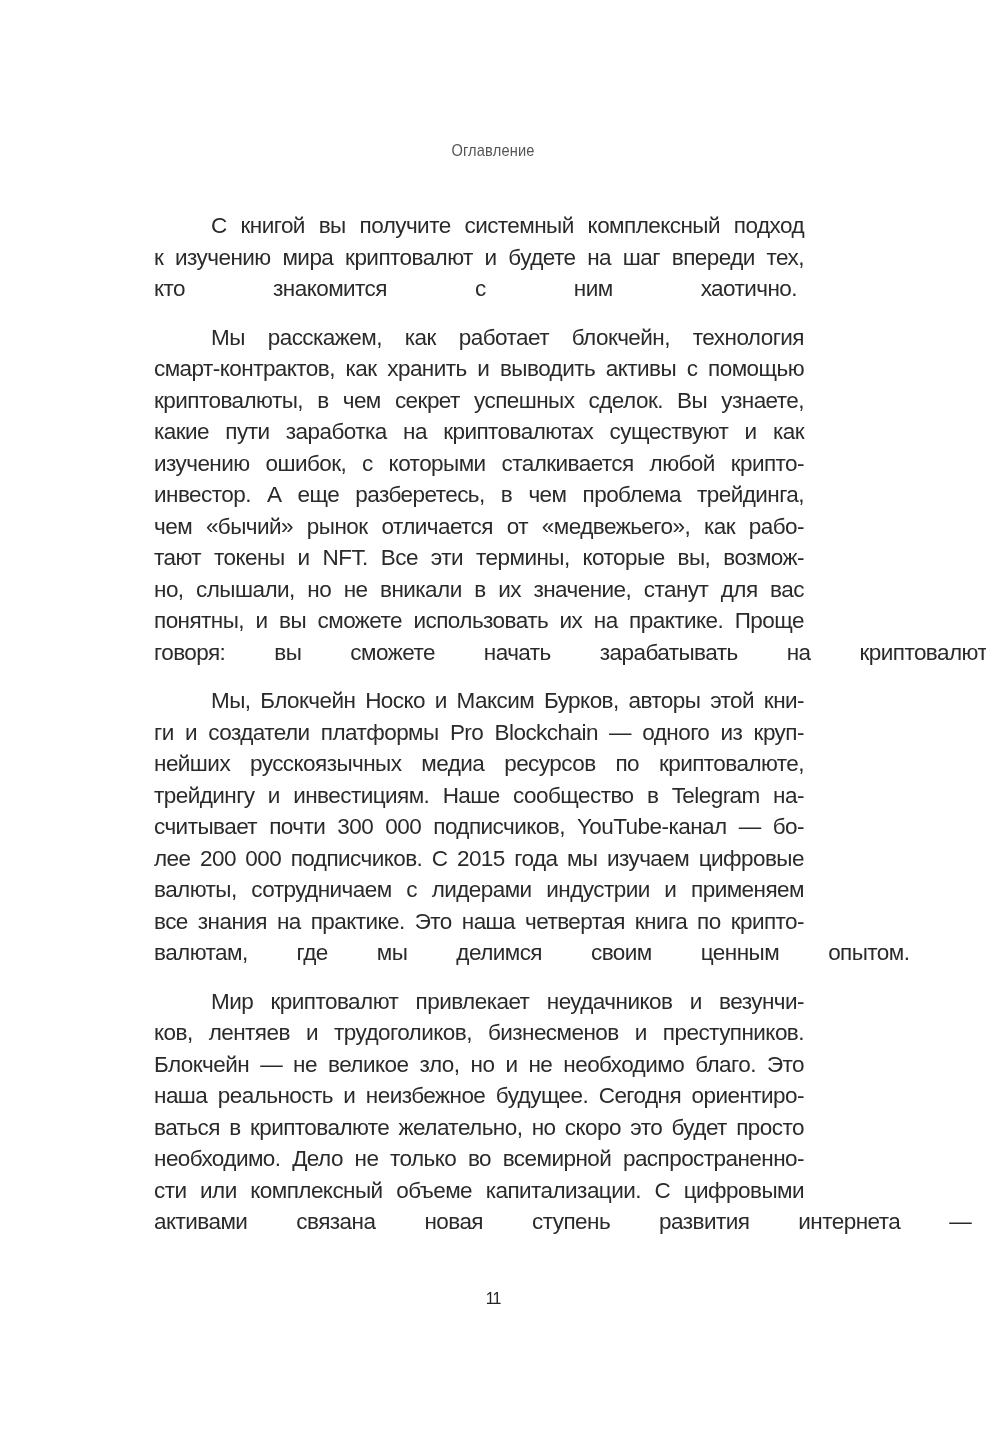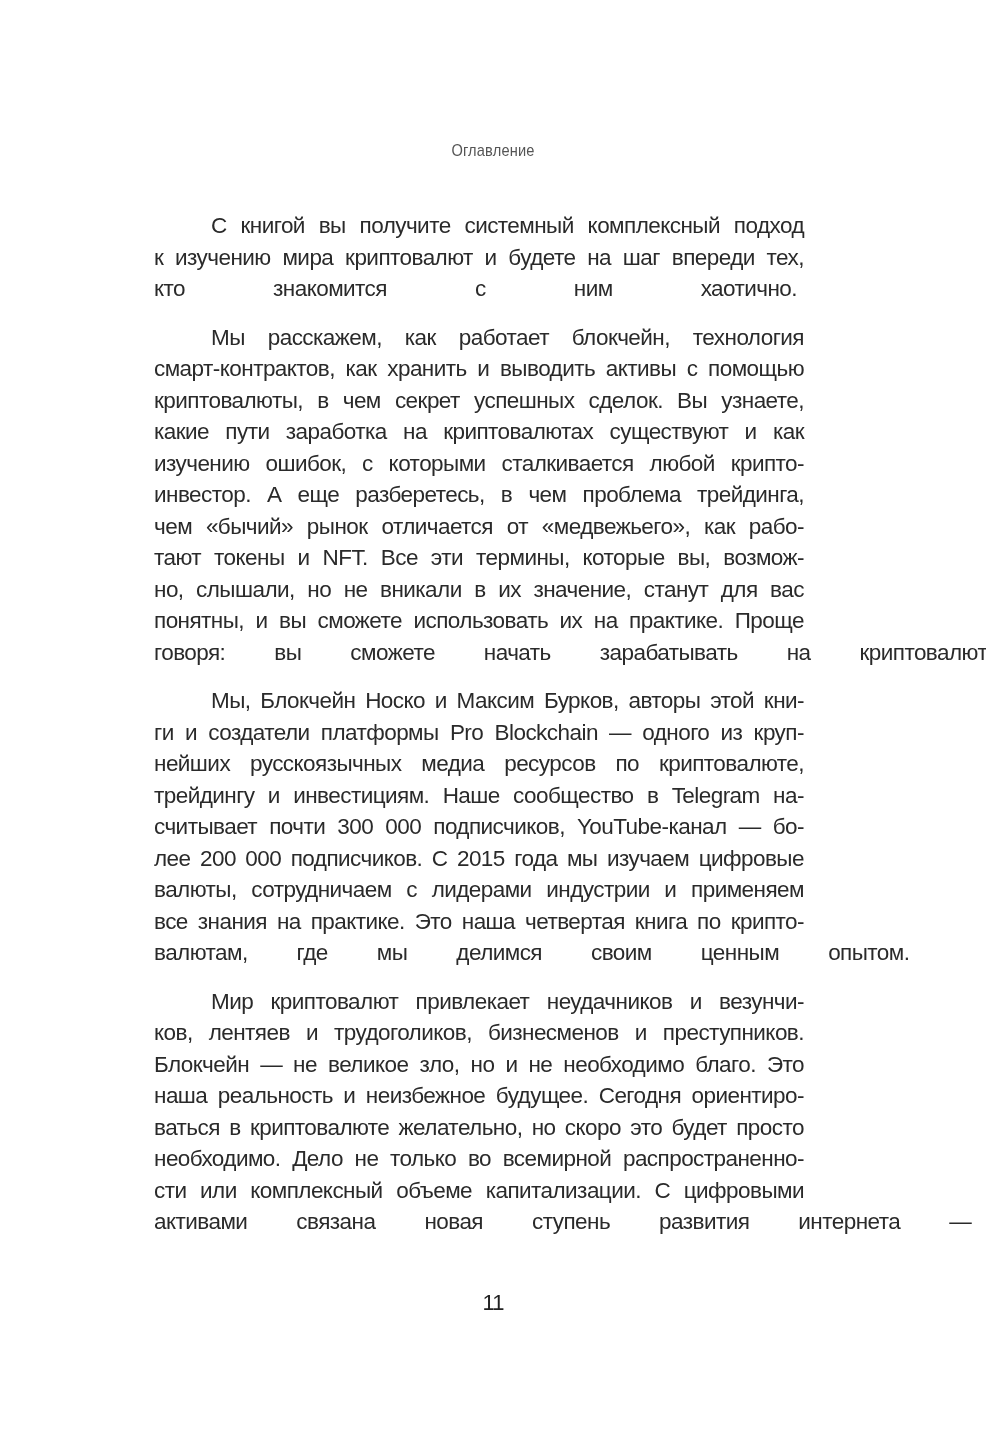--- a/index.html
+++ b/index.html
@@ -56,21 +56,21 @@
     }
     .line.last .w {
       margin-right: 7px;
     }
     .page-number {
       position: absolute;
       top: 1290px;
       left: 0;
       width: 986px;
       text-align: center;
-      font-size: 22px;
+      font-size: 16px;
       color: #222222;
       letter-spacing: -1px;
     }
   </style>
 </head>
 <body>
 
 <div class="running-head">Оглавление</div>
 
 <div class="text-block">

